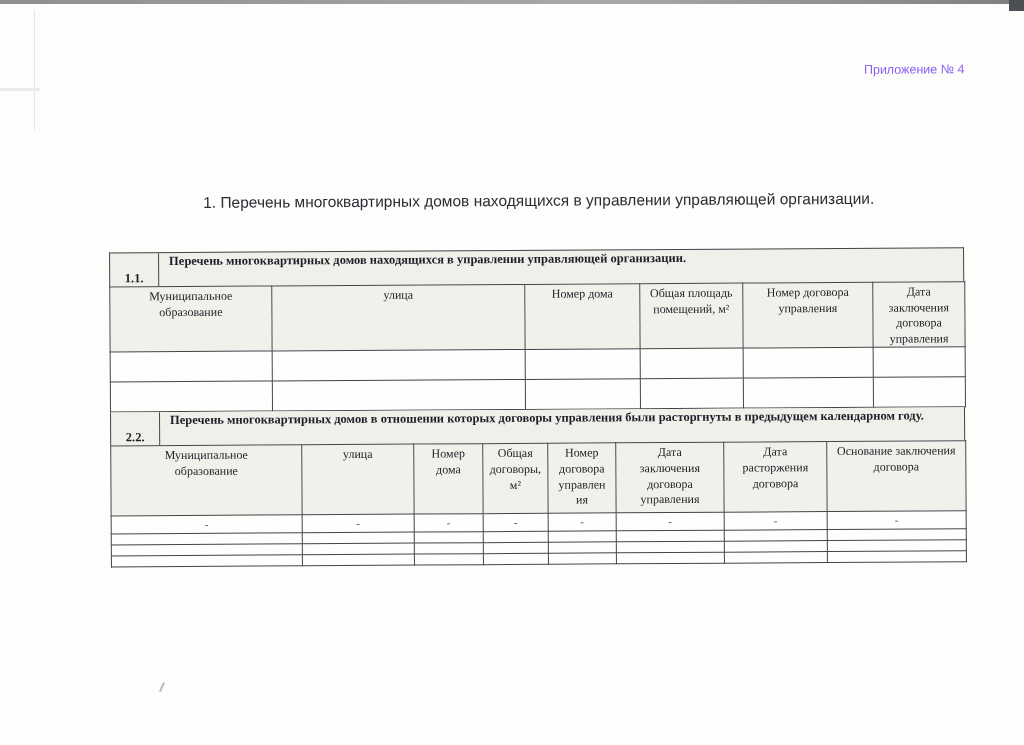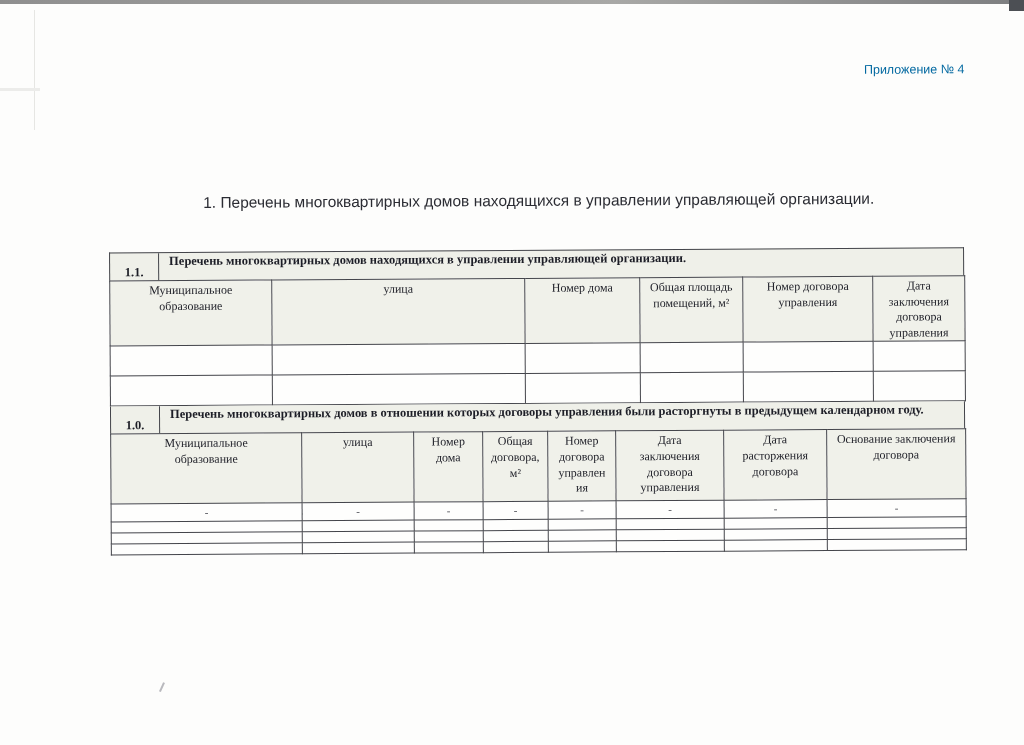--- a/index.html
+++ b/index.html
@@ -15,32 +15,32 @@
   .scan-left-line{position:absolute;top:10px;left:34px;width:1px;height:120px;background:#e6e6e3;}
   .scan-smudge{position:absolute;top:88px;left:0;width:40px;height:3px;background:#ececea;}
   .scan-slash{position:absolute;top:682px;left:161px;width:1.5px;height:10px;
     background:#9b9ba2;transform:rotate(24deg);opacity:.7;}
   .scan-dot{position:absolute;top:513px;left:302px;width:2px;height:2px;background:#c8c8c6;border-radius:50%;}
 
   
   .sheet{position:absolute;inset:0;transform:rotate(-0.35deg);transform-origin:50% 55%;}
 
   .annex-label{position:absolute;top:65px;left:866px;
-    font-family:"Liberation Sans", sans-serif;font-size:12.5px;color:#0369a1;}
+    font-family:"Liberation Sans", sans-serif;font-size:12.5px;color:#8b5cf6;}
 
   .doc-title{position:absolute;top:192px;left:60px;width:960px;text-align:center;
     font-family:"Liberation Sans", sans-serif;font-size:15.5px;color:#2b2c33;}
 
   .tables-wrap{position:absolute;top:250px;left:110px;width:855px;}
 
   .cap-row{display:flex;border:1.6px solid #44454b;border-bottom:none;
     background:#eff0e9;color:#1d1e27;}
   .cap-row.second{border-top:none;}
   .cap-num{width:48px;flex:0 0 48px;border-right:1.6px solid #44454b;
-    text-align:center;font-weight:bold;font-size:12.5px;line-height:15px;padding:12px 0 0;}
+    text-align:center;font-weight:bold;font-size:12.5px;line-height:15px;padding:18px 0 0;}
   .cap-text{flex:1;font-weight:bold;font-size:12.5px;line-height:15px;padding:1px 0 0 10px;
     white-space:nowrap;overflow:hidden;}
 
   table{border-collapse:collapse;table-layout:fixed;width:855px;}
   td{border:1.5px solid #44454b;overflow:hidden;}
   .hc{background:#f0f1ea;font-size:12px;line-height:1.3;white-space:pre-line;
     text-align:center;vertical-align:top;padding:2px 1px 0;color:#23242c;font-weight:normal;}
   .bc{background:#fefefd;}
   .dash{background:#fefefd;text-align:center;vertical-align:top;
     font-size:11px;line-height:1;padding-top:3px;color:#3e3f47;}
@@ -109,21 +109,21 @@
         <td class="bc"></td>
         <td class="bc"></td>
         <td class="bc"></td>
         <td class="bc"></td>
         <td class="bc"></td>
       </tr>
     </tbody>
       </table>
 
     <div class="cap-row second">
-      <div class="cap-num">1.0.</div>
+      <div class="cap-num">2.2.</div>
       <div class="cap-text">Перечень многоквартирных домов в отношении которых договоры управления были расторгнуты в предыдущем календарном году.</div>
     </div>
     <table>
       <colgroup>
         <col style="width:191px">
           <col style="width:112px">
           <col style="width:69px">
         <col style="width:65px">
           <col style="width:68px">
           <col style="width:108px">
@@ -131,21 +131,21 @@
           <col style="width:139px">
       </colgroup>
       <tbody>
           <tr class="hrow2">
         <td class="hc">Муниципальное
 образование</td>
         <td class="hc">улица</td>
         <td class="hc">Номер
 дома</td>
         <td class="hc">Общая
-договора,
+договоры,
 м²</td>
         <td class="hc">Номер
 договора
 управлен
 ия</td>
         <td class="hc">Дата
 заключения
 договора
 управления</td>
         <td class="hc">Дата

